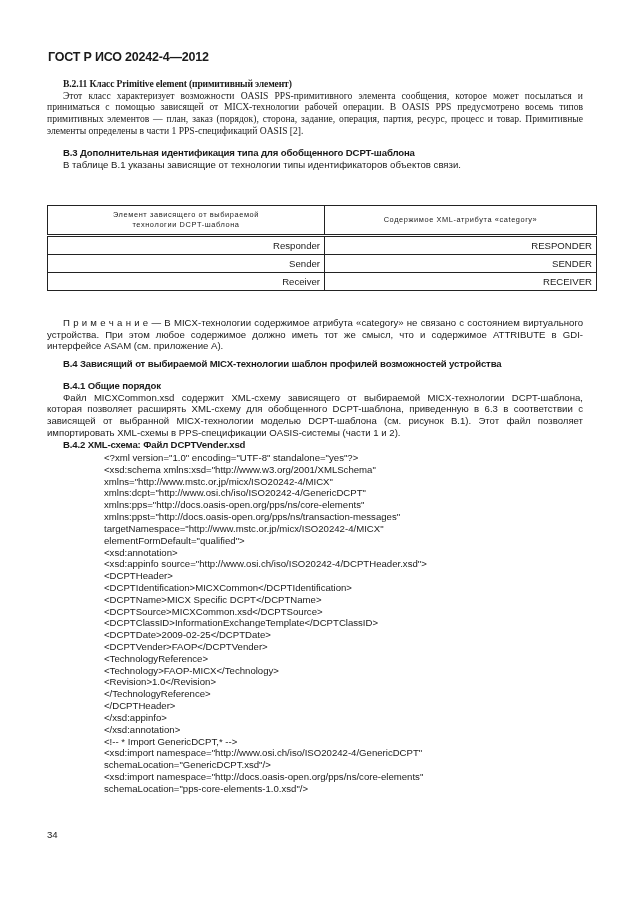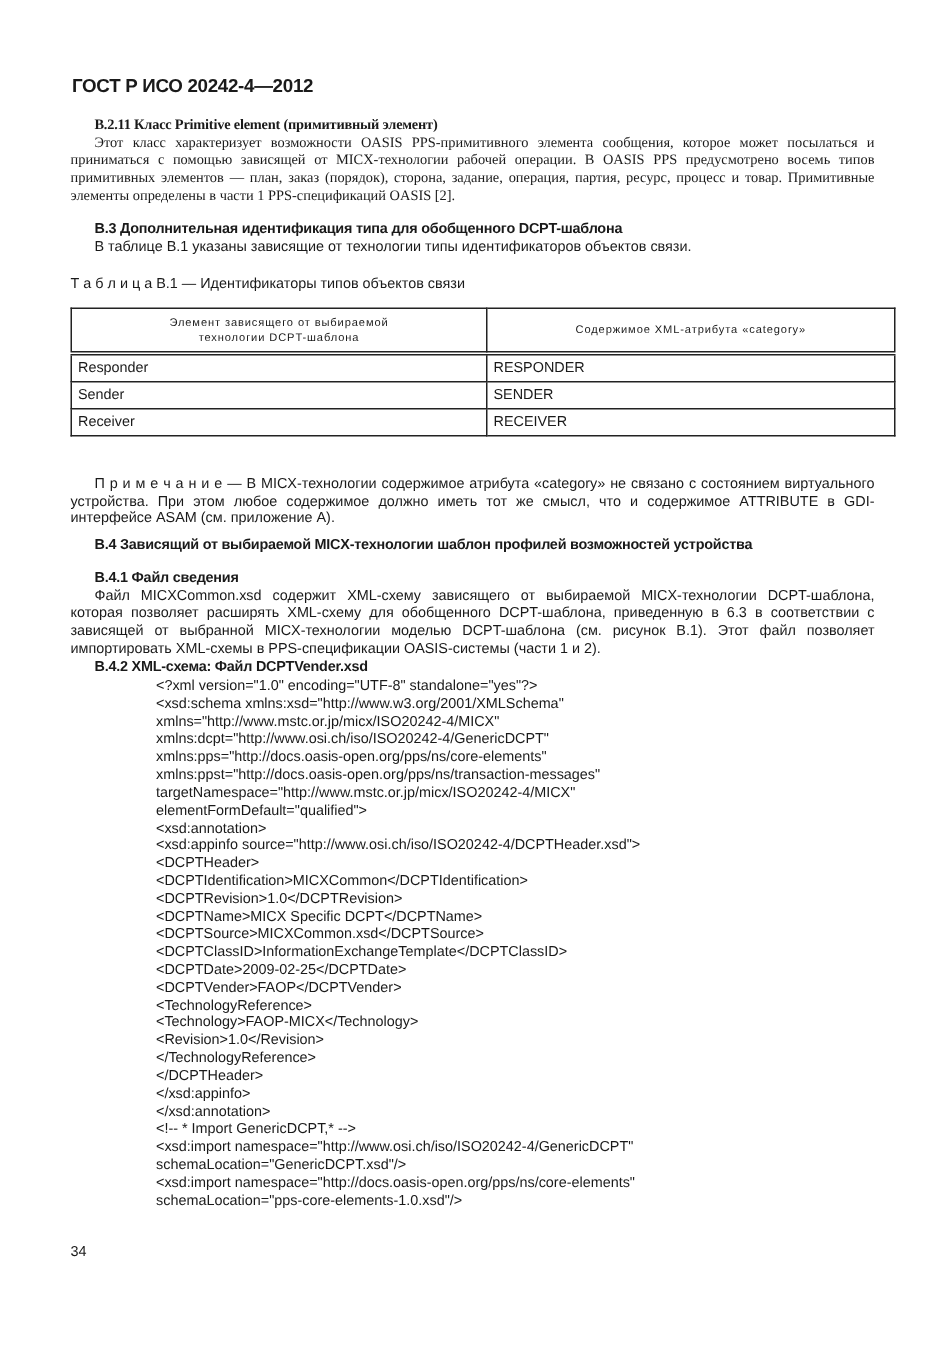--- a/index.html
+++ b/index.html
@@ -9,21 +9,21 @@
   .hdr { position: absolute; left: 37px; top: 50px; font-size: 12.5px; font-weight: bold; letter-spacing: -0.2px; padding-left: 11px; }
   .blk { position: absolute; left: 47px; width: 536px; font-size: 9.6px; line-height: 11.7px; }
   .ind { text-indent: 16px; }
   .h { font-weight: bold; padding-left: 16px; letter-spacing: -0.15px; }
   p { margin: 0; text-align: justify; }
   .cap { position: absolute; left: 47px; top: 184px; font-size: 9.6px; }
   table.t { position: absolute; left: 47px; top: 205px; width: 550px; border-collapse: collapse; font-size: 9.6px; }
   table.t td, table.t th { border: 1px solid #222; padding: 0 4px; }
   table.t th { font-weight: normal; font-size: 7.4px; letter-spacing: 0.6px; height: 28px; line-height: 10px; text-align: center; }
   table.t thead tr { border-bottom: 3px double #222; }
-  table.t td { height: 17px; }
+  table.t td { height: 17px; text-align: right; }
   .col1 { width: 268px; }
   .code { position: absolute; left: 104px; top: 452px; font-size: 9.6px; line-height: 11.82px; }
   .code div { white-space: pre; }
   .pgnum { position: absolute; left: 47px; top: 829px; font-size: 9.6px; text-align: center; }
 </style>
 </head>
 <body>
 
 <div class="page">
   <div class="hdr">ГОСТ Р ИСО 20242-4—2012</div>
@@ -31,23 +31,20 @@
   <div class="blk" style="top:78px;font-family:Liberation Serif, serif;">
     <p class="h">B.2.11 Класс Primitive element (примитивный элемент)</p>
     <p class="ind">Этот класс характеризует возможности OASIS PPS-примитивного элемента сообщения, которое может посылаться и приниматься с помощью зависящей от MICX-технологии рабочей операции. В OASIS PPS предусмотрено восемь типов примитивных элементов — план, заказ (порядок), сторона, задание, операция, партия, ресурс, процесс и товар. Примитивные элементы определены в части 1 PPS-спецификаций OASIS [2].</p>
   </div>
 
   <div class="blk" style="top:147px;">
     <p class="h">B.3 Дополнительная идентификация типа для обобщенного DCPT-шаблона</p>
     <p class="ind">В таблице B.1 указаны зависящие от технологии типы идентификаторов объектов связи.</p>
   </div>
 
-  <div class="cap">
-    <span>Т а б л и ц а</span><span> B.1 — Идентификаторы типов объектов связи</span>
-  </div>
 
   <table class="t">
     <thead>
       <tr>
         <th class="col1"><span style="display:inline-block;width:180px;">Элемент зависящего от выбираемой технологии DCPT-шаблона</span></th>
         <th>Содержимое XML-атрибута «category»</th>
       </tr>
     </thead>
     <tbody>
       <tr>
@@ -67,39 +64,38 @@
 
   <div class="blk" style="top:317px;">
     <p class="ind"><span>П р и м е ч а н и е</span><span> — В MICX-технологии содержимое атрибута «category» не связано с состоянием виртуального устройства. При этом любое содержимое должно иметь тот же смысл, что и содержимое ATTRIBUTE в GDI-интерфейсе ASAM (см. приложение A).</span></p>
   </div>
 
   <div class="blk" style="top:358px;">
     <p class="h">B.4 Зависящий от выбираемой MICX-технологии шаблон профилей возможностей устройства</p>
   </div>
 
   <div class="blk" style="top:380px;">
-    <p class="h">B.4.1 Файл сведения</p>
+    <p class="h">B.4.1 Общие порядок</p>
     <p class="ind">Файл MICXCommon.xsd содержит XML-схему зависящего от выбираемой MICX-технологии DCPT-шаблона, которая позволяет расширять XML-схему для обобщенного DCPT-шаблона, приведенную в 6.3 в соответствии с зависящей от выбранной MICX-технологии моделью DCPT-шаблона (см. рисунок B.1). Этот файл позволяет импортировать XML-схемы в PPS-спецификации OASIS-системы (части 1 и 2).</p>
     <p class="h">B.4.2 XML-схема: Файл DCPTVender.xsd</p>
   </div>
 
   <div class="code">
     <div>&lt;?xml version="1.0" encoding="UTF-8" standalone="yes"?&gt;</div>
     <div>&lt;xsd:schema xmlns:xsd="http://www.w3.org/2001/XMLSchema"</div>
     <div>xmlns="http://www.mstc.or.jp/micx/ISO20242-4/MICX"</div>
     <div>xmlns:dcpt="http://www.osi.ch/iso/ISO20242-4/GenericDCPT"</div>
     <div>xmlns:pps="http://docs.oasis-open.org/pps/ns/core-elements"</div>
     <div>xmlns:ppst="http://docs.oasis-open.org/pps/ns/transaction-messages"</div>
     <div>targetNamespace="http://www.mstc.or.jp/micx/ISO20242-4/MICX"</div>
     <div>elementFormDefault="qualified"&gt;</div>
     <div>&lt;xsd:annotation&gt;</div>
     <div>&lt;xsd:appinfo source="http://www.osi.ch/iso/ISO20242-4/DCPTHeader.xsd"&gt;</div>
     <div>&lt;DCPTHeader&gt;</div>
     <div>&lt;DCPTIdentification&gt;MICXCommon&lt;/DCPTIdentification&gt;</div>
-    <div>&lt;DCPTRevision&gt;1.0&lt;/DCPTRevision&gt;</div>
     <div>&lt;DCPTName&gt;MICX Specific DCPT&lt;/DCPTName&gt;</div>
     <div>&lt;DCPTSource&gt;MICXCommon.xsd&lt;/DCPTSource&gt;</div>
     <div>&lt;DCPTClassID&gt;InformationExchangeTemplate&lt;/DCPTClassID&gt;</div>
     <div>&lt;DCPTDate&gt;2009-02-25&lt;/DCPTDate&gt;</div>
     <div>&lt;DCPTVender&gt;FAOP&lt;/DCPTVender&gt;</div>
     <div>&lt;TechnologyReference&gt;</div>
     <div>&lt;Technology&gt;FAOP-MICX&lt;/Technology&gt;</div>
     <div>&lt;Revision&gt;1.0&lt;/Revision&gt;</div>
     <div>&lt;/TechnologyReference&gt;</div>
     <div>&lt;/DCPTHeader&gt;</div>

